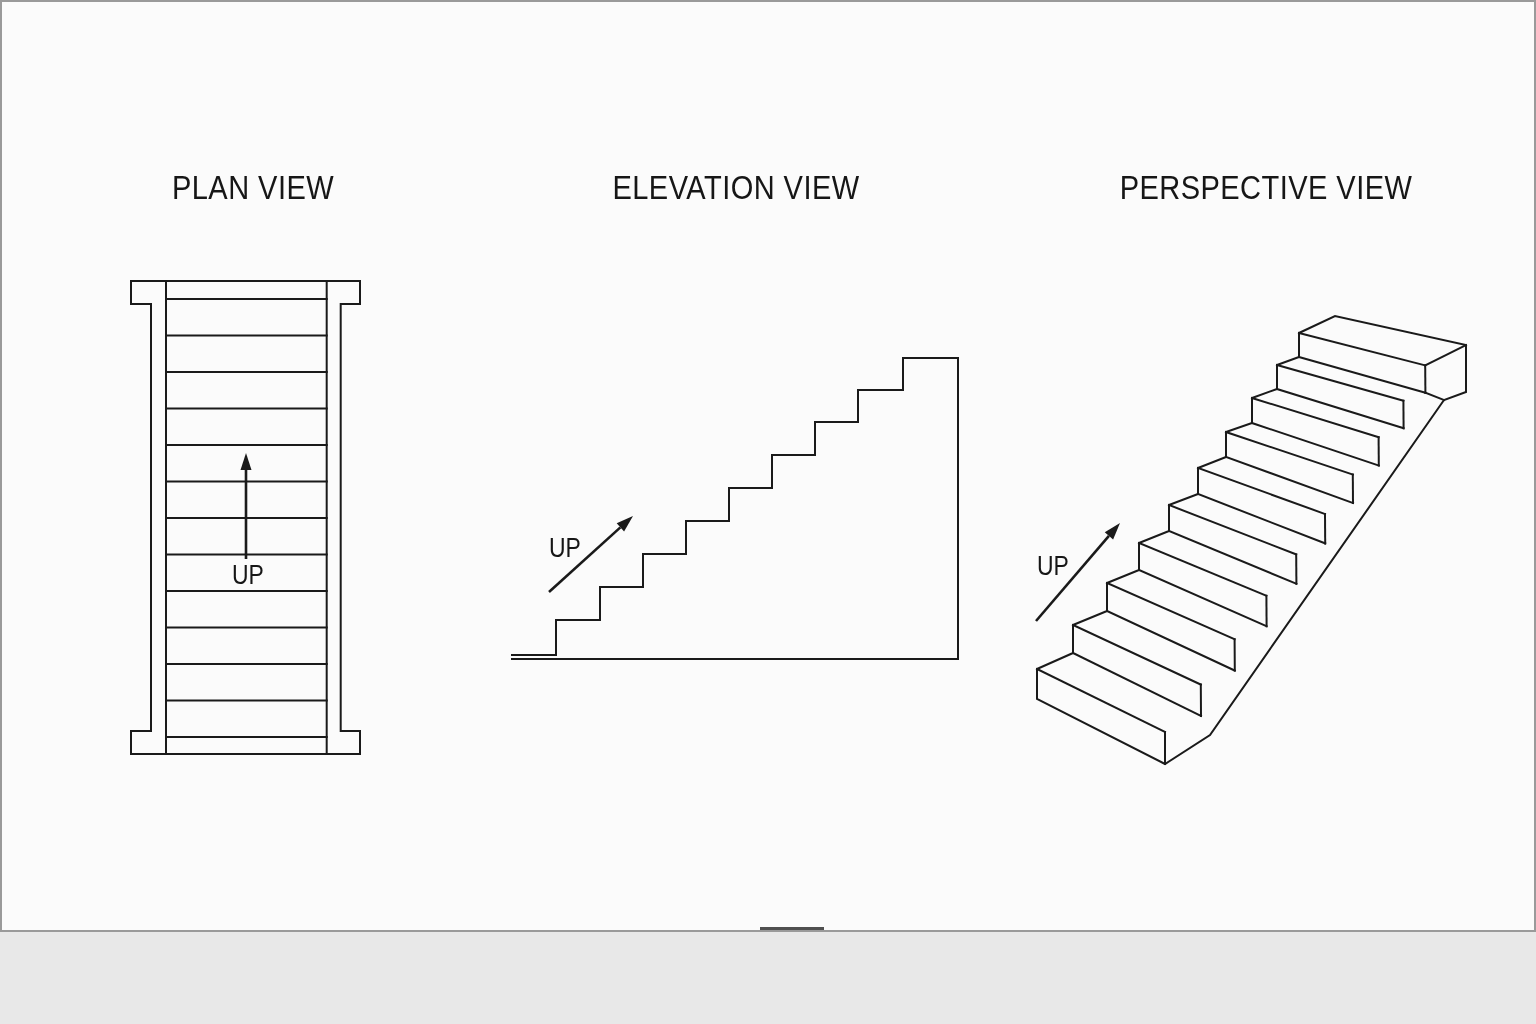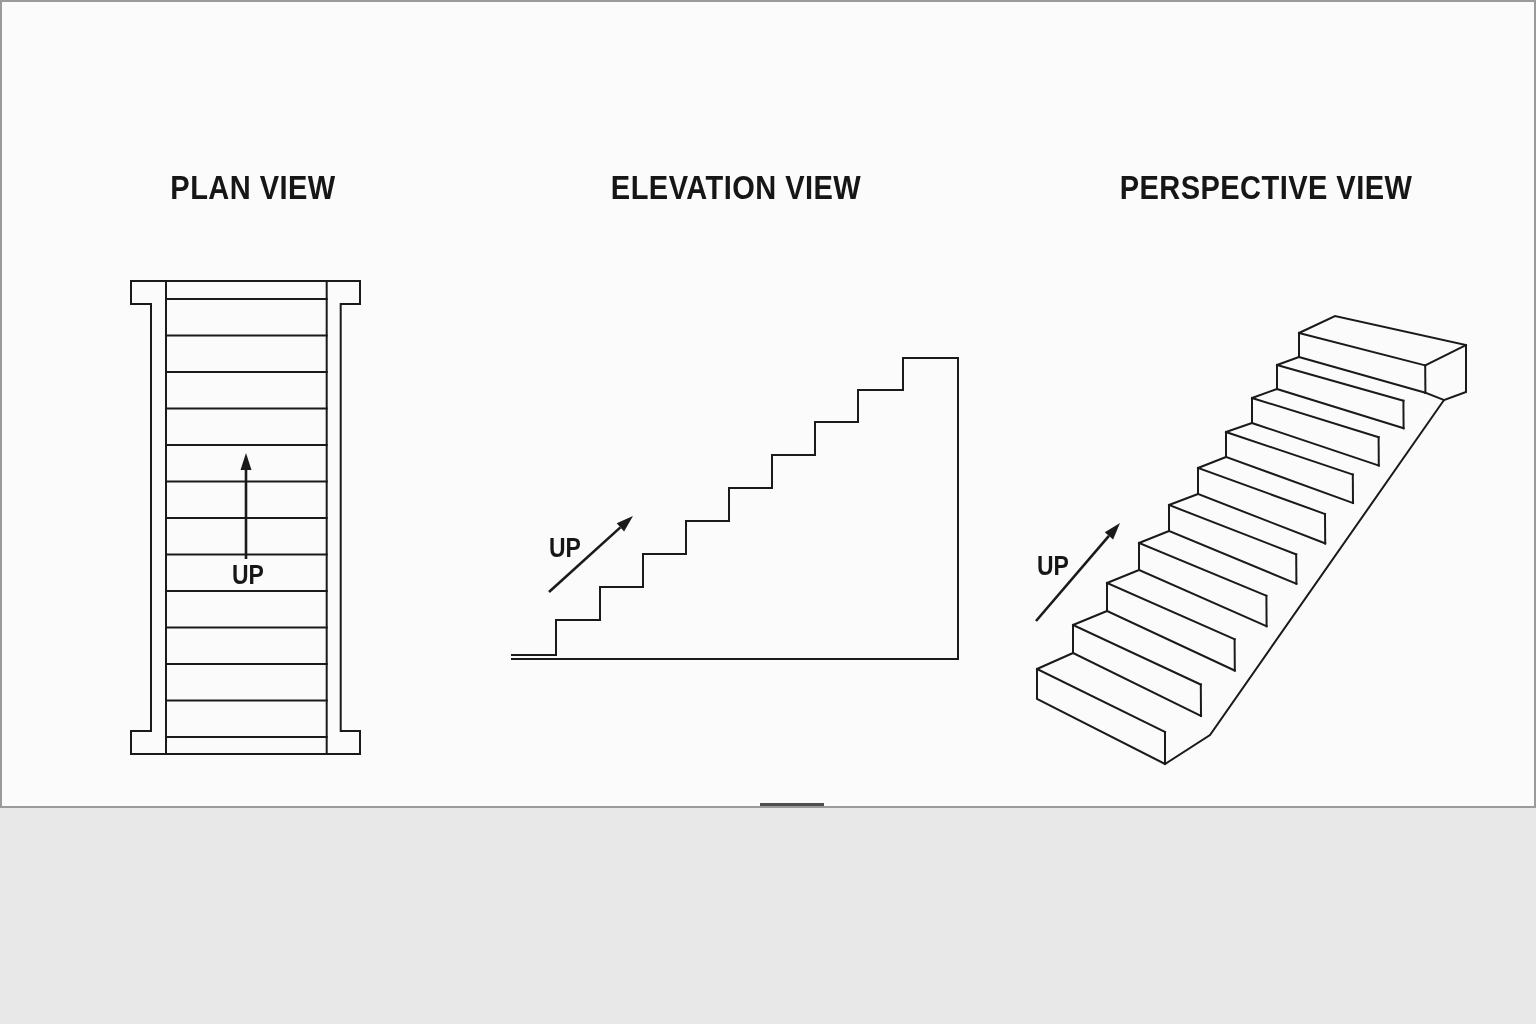--- a/index.html
+++ b/index.html
@@ -1,24 +1,23 @@
 <!DOCTYPE html>
 <html><head>
 <meta charset="utf-8">
 <style>
   html,body{margin:0;padding:0;background:#e8e8e8;}
   #canvas{
     position:relative;
-    width:1536px;height:808px;
+    width:1536px;height:932px;
     background:#fbfbfb;
     border:2px solid #9a9a9a;
     box-sizing:border-box;
     overflow:hidden;
     font-family:"Liberation Sans", sans-serif;
-    font-weight:bold;
   }
   .view-title{
     position:absolute;
     width:400px;
     text-align:center;
     font-size:33px;
     line-height:33px;
     letter-spacing:0.5px;
     color:#161616;
     transform:scaleX(0.88);

